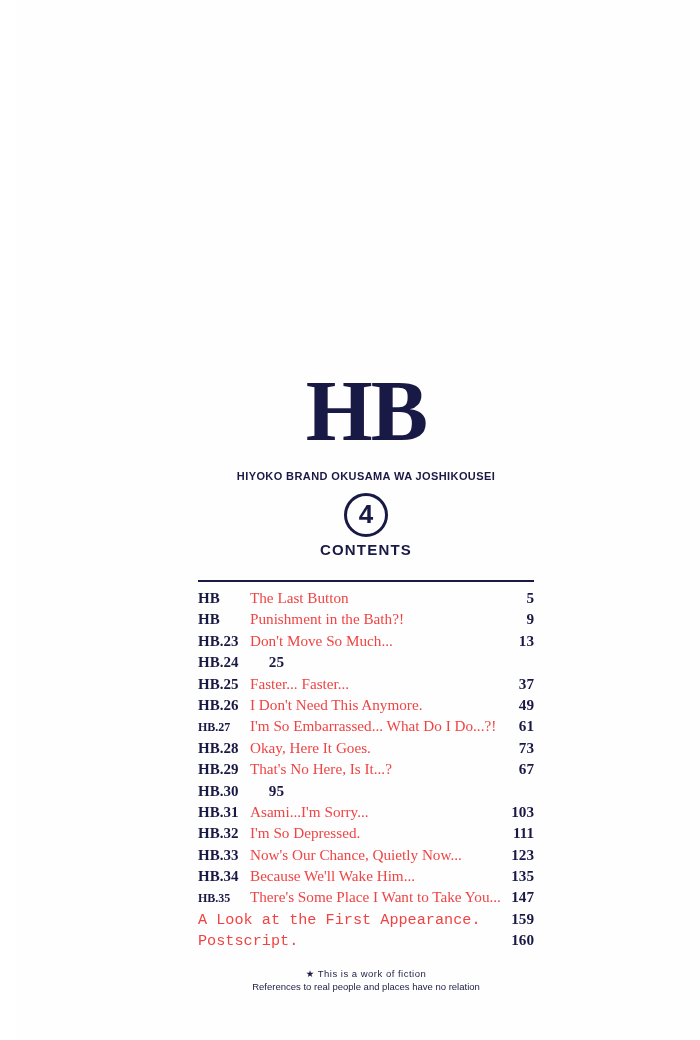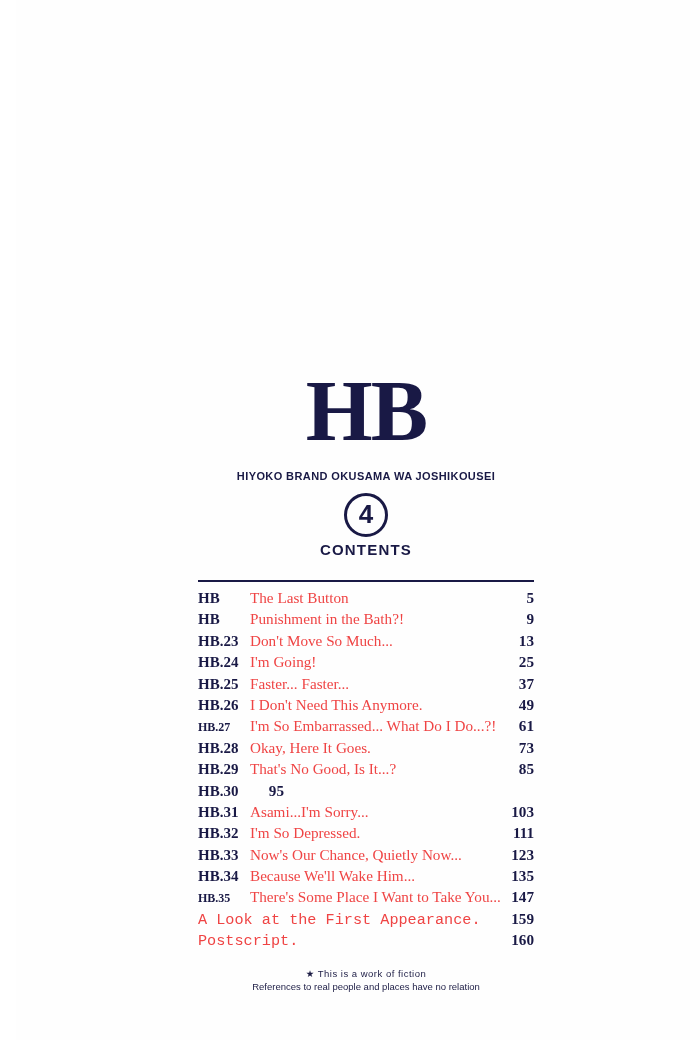--- a/index.html
+++ b/index.html
@@ -163,21 +163,20 @@
       <span class="toc-title">Punishment in the Bath?!</span>
       <span class="toc-page">9</span>
     </div>
     <div class="toc-row">
       <span class="toc-code">HB.23</span>
       <span class="toc-title">Don't Move So Much...</span>
       <span class="toc-page">13</span>
     </div>
     <div class="toc-row">
       <span class="toc-code">HB.24</span>
-      <span class="toc-title">I'm Going!</span>
       <span class="toc-page">25</span>
     </div>
     <div class="toc-row">
       <span class="toc-code">HB.25</span>
       <span class="toc-title">Faster... Faster...</span>
       <span class="toc-page">37</span>
     </div>
     <div class="toc-row">
       <span class="toc-code">HB.26</span>
       <span class="toc-title">I Don't Need This Anymore.</span>
@@ -188,22 +187,22 @@
       <span class="toc-title">I'm So Embarrassed... What Do I Do...?!</span>
       <span class="toc-page">61</span>
     </div>
     <div class="toc-row">
       <span class="toc-code">HB.28</span>
       <span class="toc-title">Okay, Here It Goes.</span>
       <span class="toc-page">73</span>
     </div>
     <div class="toc-row">
       <span class="toc-code">HB.29</span>
-      <span class="toc-title">That's No Good, Is It...?</span>
-      <span class="toc-page">85</span>
+      <span class="toc-title">That's No Here, Is It...?</span>
+      <span class="toc-page">67</span>
     </div>
     <div class="toc-row">
       <span class="toc-code">HB.30</span>
       <span class="toc-page">95</span>
     </div>
     <div class="toc-row">
       <span class="toc-code">HB.31</span>
       <span class="toc-title">Asami...I'm Sorry...</span>
       <span class="toc-page">103</span>
     </div>

